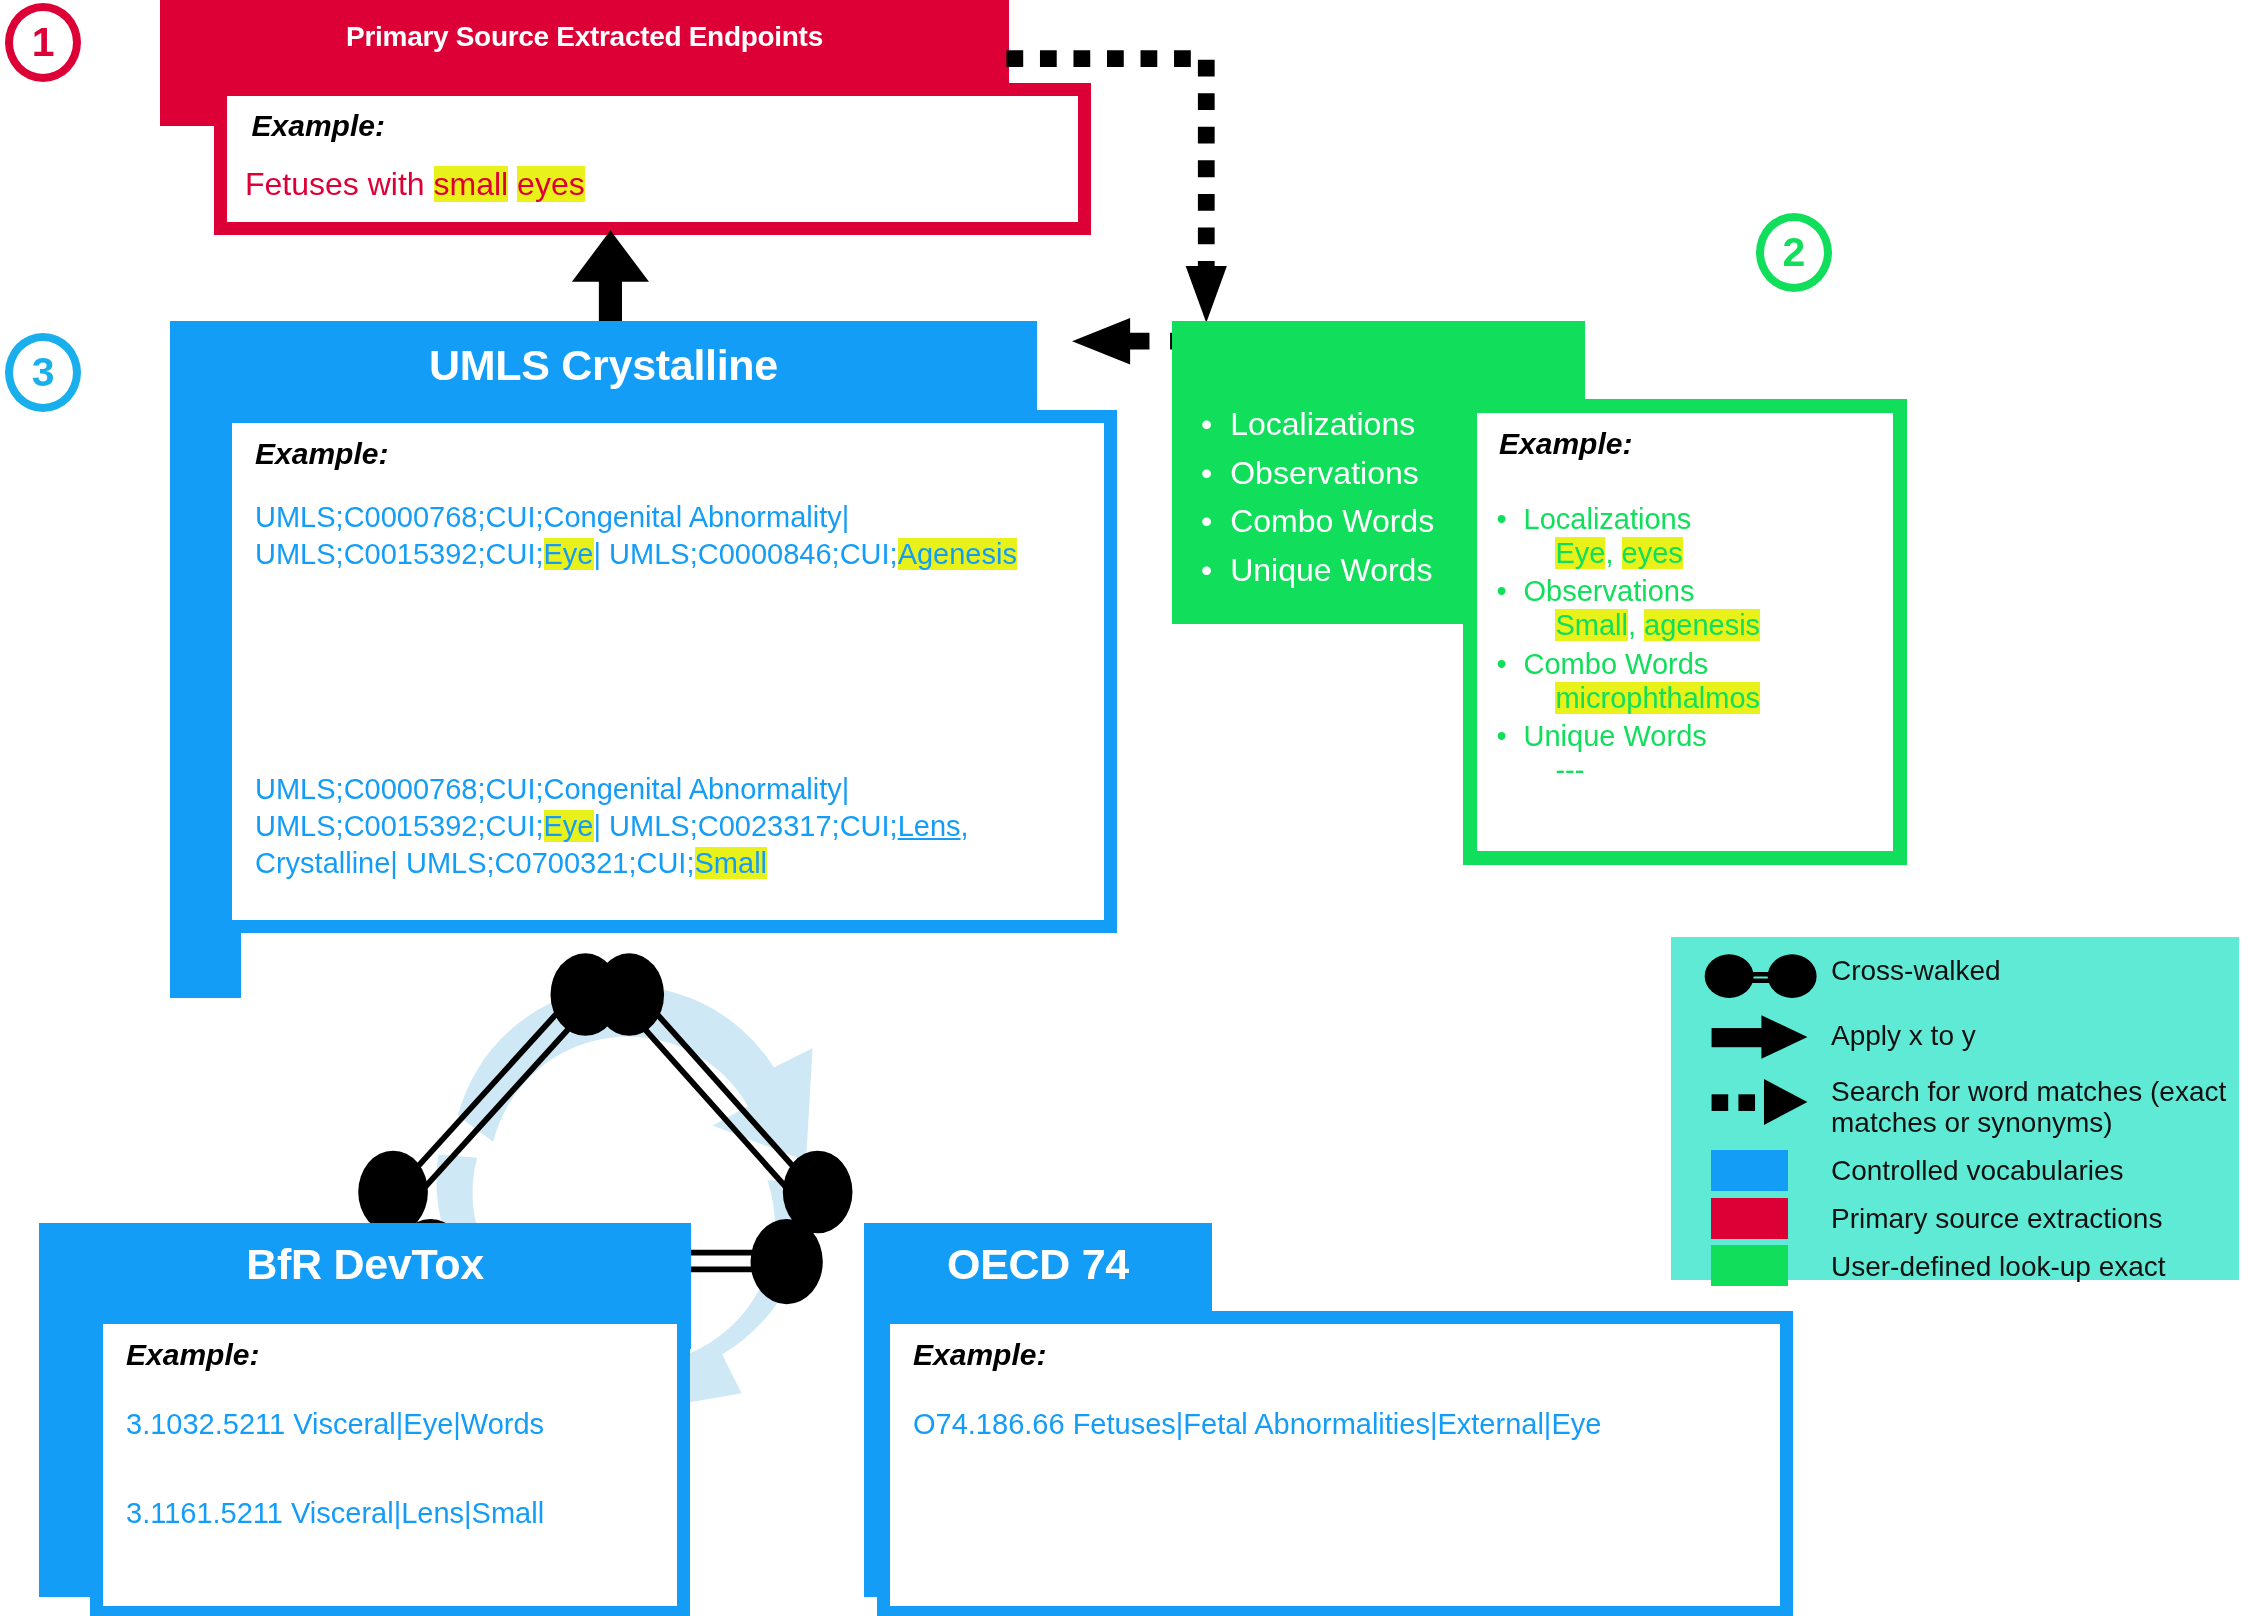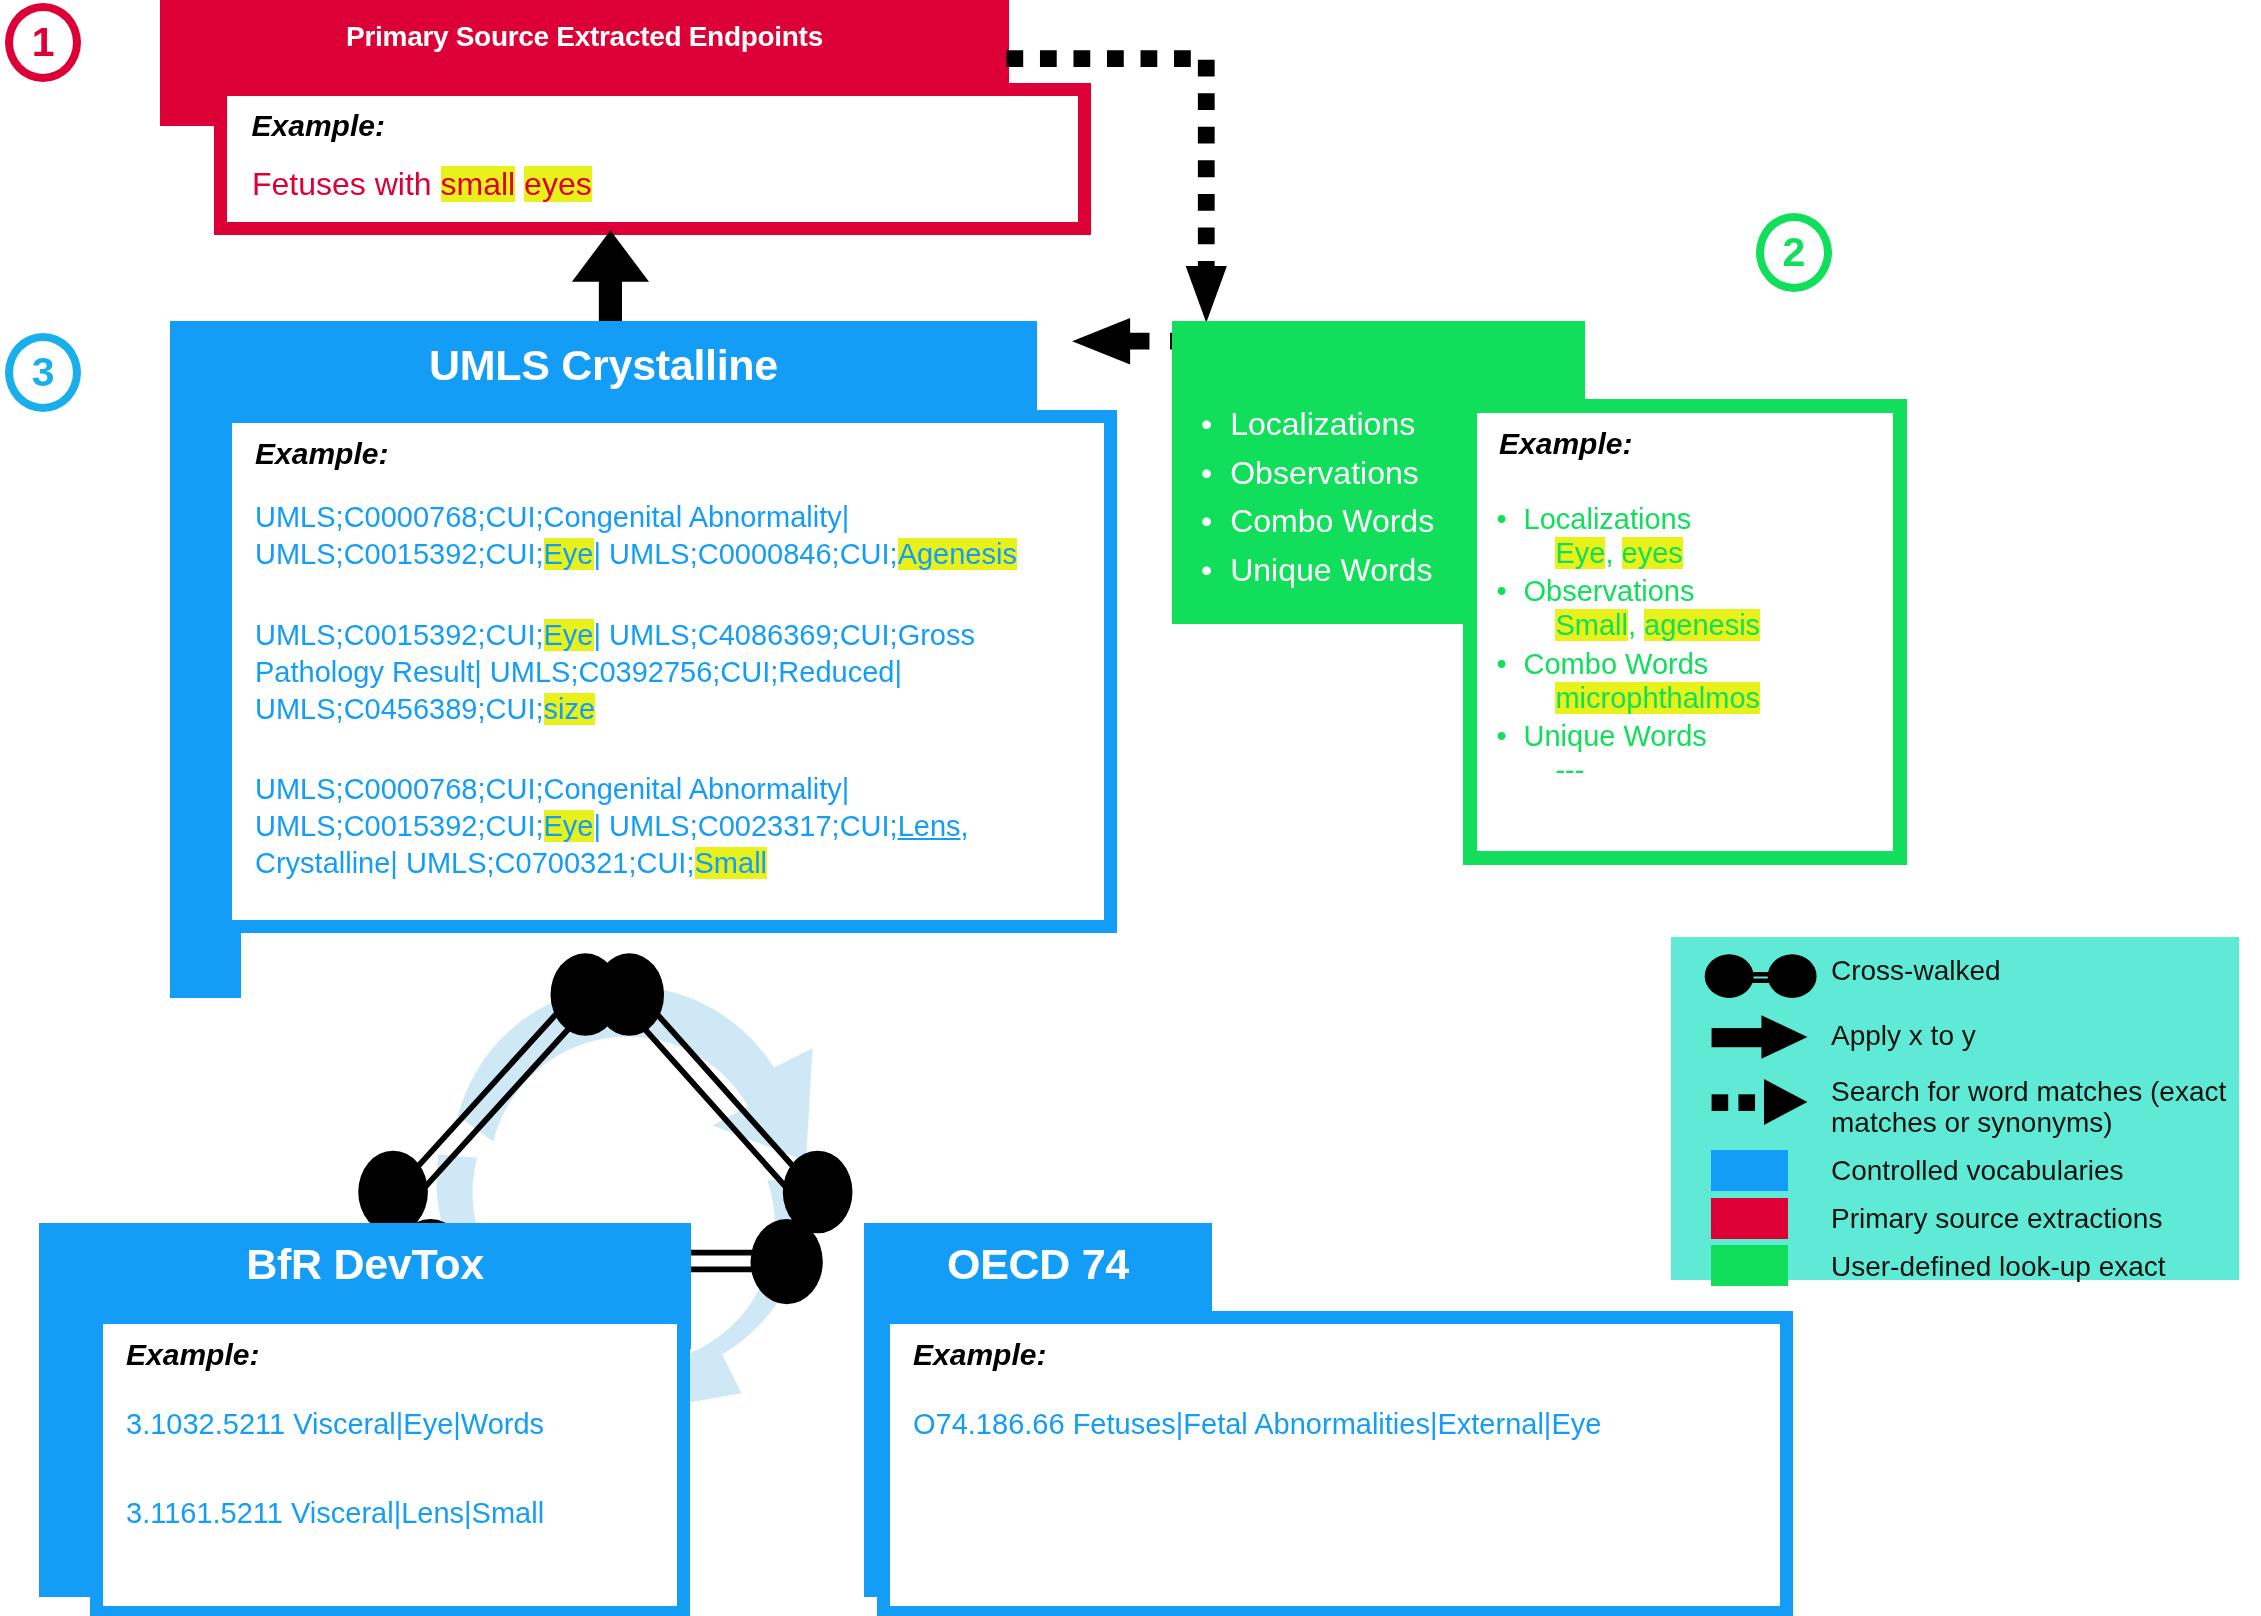--- a/index.html
+++ b/index.html
@@ -60,21 +60,21 @@
   <div class="step-circle" style="left:5.2px;top:2.6px;width:76px;height:79px;border:8.4px solid #DD0037;color:#DD0037;font-size:41px;">
     <span>1</span>
   </div>
 
   <div class="panel-head" style="left:160px;top:0px;width:849px;height:126px;background:#DD0037;"></div>
   <div class="panel-head" style="left:160px;top:0px;width:71px;height:126px;background:#DD0037;"></div>
   <div class="panel-title" style="left:160px;top:20.6px;width:849px;font-size:28px;">Primary Source Extracted Endpoints</div>
 
   <div class="panel-body" style="left:214px;top:83px;width:877px;height:152px;border:13.5px solid #DD0037;">
     <div class="example-label abs" style="left:24.5px;top:13px;font-size:30px;">Example:</div>
-    <div class="abs" style="left:25px;top:70px;font-size:32px;color:#DD0037;white-space:nowrap;">
+    <div class="abs" style="left:18px;top:70px;font-size:32px;color:#DD0037;white-space:nowrap;">
       <span>Fetuses with </span><span class="hl">small</span><span> </span><span class="hl">eyes</span>
     </div>
   </div>
 
   <div class="step-circle" style="left:1756px;top:213px;width:76px;height:79px;border:8.4px solid #11DF5B;color:#11DF5B;font-size:41px;">
     <span>2</span>
   </div>
 
   <div class="step-circle" style="left:5.2px;top:333px;width:76px;height:79px;border:8.4px solid #19AEEC;color:#19AEEC;font-size:41px;">
     <span>3</span>
@@ -99,23 +99,20 @@
   <div class="panel-head" style="left:170px;top:321px;width:71px;height:677px;background:#149DF7;"></div>
   <div class="panel-title" style="left:170px;top:341px;width:867px;font-size:43px;">UMLS Crystalline</div>
 
   <div class="panel-body" style="left:219px;top:410px;width:898px;height:523px;border:13px solid #149DF7;">
     <div class="example-label abs" style="left:23px;top:14px;font-size:30px;">Example:</div>
 
     <div class="abs" style="left:23px;top:76px;width:852px;font-size:29px;line-height:1.28;color:#149DF7;">
       <span>UMLS;C0000768;CUI;Congenital Abnormality| UMLS;C0015392;CUI;</span><span class="hl">Eye</span><span>| UMLS;C0000846;CUI;</span><span class="hl">Agenesis</span>
     </div>
 
-    <div class="abs" style="left:23px;top:194px;width:852px;font-size:29px;line-height:1.28;color:#149DF7;">
-      <span>UMLS;C0015392;CUI;</span><span class="hl">Eye</span><span>| UMLS;C4086369;CUI;Gross Pathology Result| UMLS;C0392756;CUI;Reduced| UMLS;C0456389;CUI;</span><span class="hl">size</span>
-    </div>
 
     <div class="abs" style="left:23px;top:348px;width:852px;font-size:29px;line-height:1.28;color:#149DF7;">
       <span>UMLS;C0000768;CUI;Congenital Abnormality| UMLS;C0015392;CUI;</span><span class="hl">Eye</span><span>| UMLS;C0023317;CUI;</span><span class="u">Lens</span><span>, Crystalline| UMLS;C0700321;CUI;</span><span class="hl">Small</span>
     </div>
   </div>
 
   <div class="panel-head" style="left:1172px;top:321px;width:413px;height:303px;background:#11DF5B;"></div>
   <div class="abs" style="left:1201px;top:400px;width:374px;color:#fff;font-size:32px;line-height:1.52;">
     <div style="display:flex;gap:18px;">
         <span>•</span>

